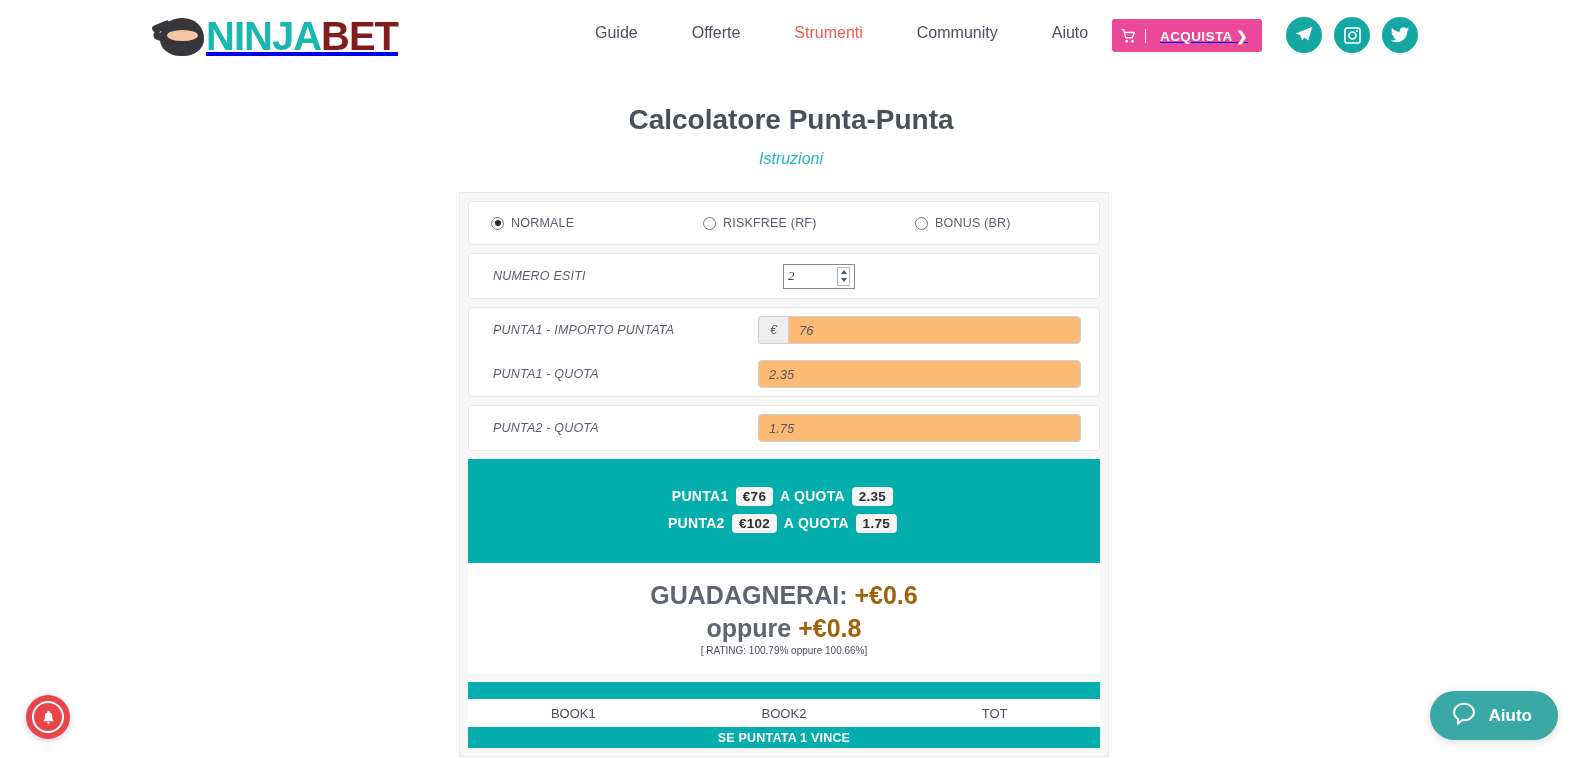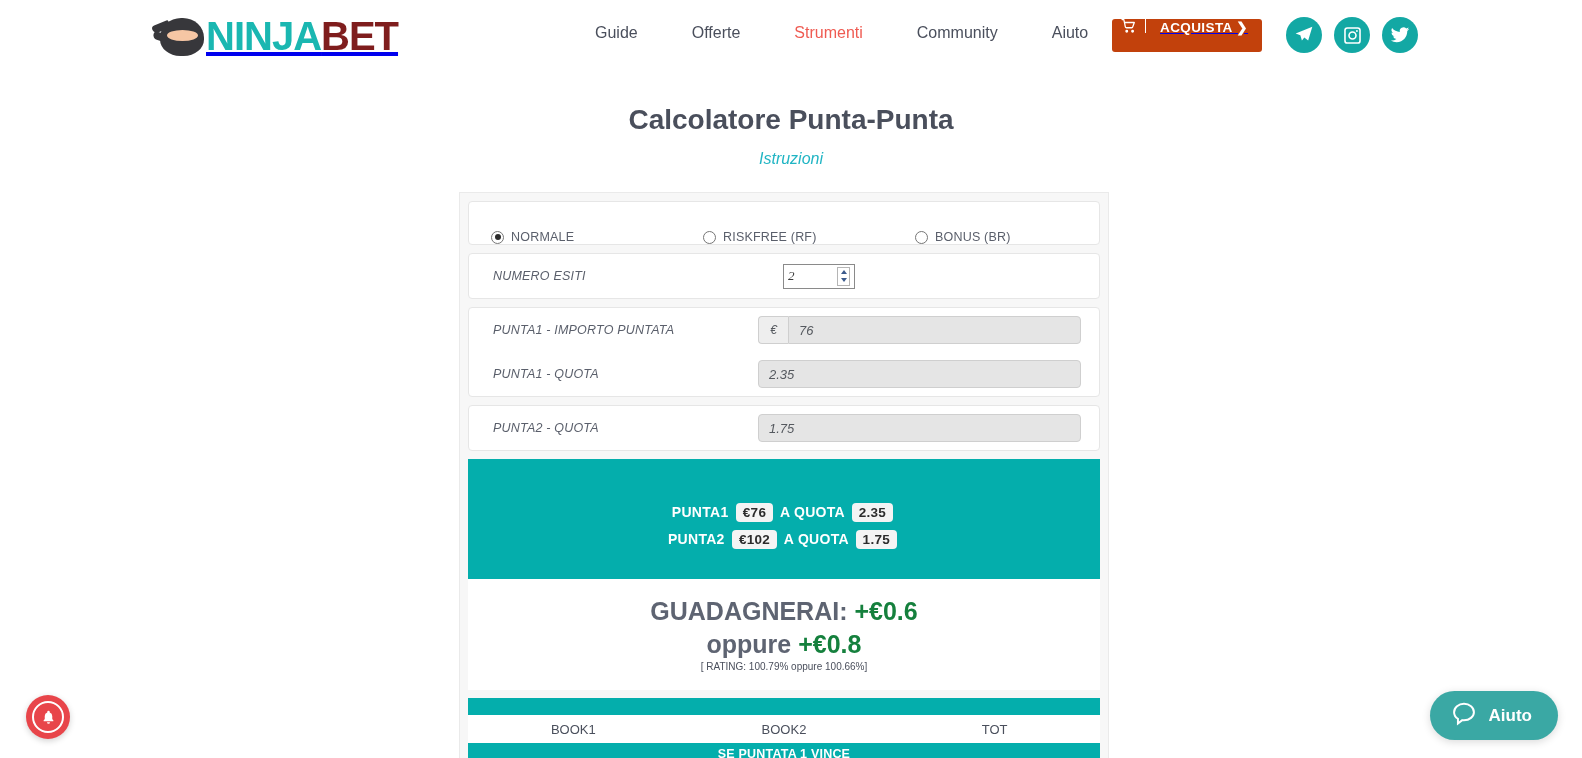--- a/index.html
+++ b/index.html
@@ -95,22 +95,22 @@
     padding: 0 18px;
     white-space: nowrap;
   }
 
   .buy-btn {
     position: absolute;
     left: 1112px;
     top: 19px;
     height: 33px;
     display: flex;
-    align-items: flex-start;
-    background: #c2410c;
+    align-items: center;
+    background: #ec4899;
     border-radius: 3px;
     overflow: hidden;
   }
   .buy-btn .cart {
     width: 34px;
     display: flex;
     align-items: center;
     justify-content: center;
     border-right: 1px solid #ffffff;
   }
@@ -171,21 +171,21 @@
     padding: 8px;
   }
   .card {
     background: #ffffff;
     border: 1px solid #e6e6e6;
     border-radius: 4px;
     margin-bottom: 8px;
   }
   .radio-row {
     display: flex;
-    align-items: flex-end;
+    align-items: center;
     height: 42px;
     padding-left: 22px;
   }
   .radio-opt {
     display: flex;
     align-items: center;
     font-size: 12.5px;
     color: #5a5f6b;
     letter-spacing: 0.2px;
     white-space: nowrap;
@@ -222,21 +222,21 @@
     color: #5a5f6b;
     letter-spacing: 0.2px;
     width: 265px;
     flex: none;
     white-space: nowrap;
   }
   .finput {
     height: 28px;
     border: 1px solid #cfcfcf;
     border-radius: 4px;
-    background: #e5e5e5;
+    background: #fdba74;
     font-size: 13px;
     color: #55595f;
     padding: 0 10px;
     display: flex;
     align-items: center;
     flex: 1;
   }
   .input-group { display: flex; flex: 1; align-items: center; }
   .addon {
     height: 28px;
@@ -285,21 +285,21 @@
     width: 0; height: 0;
     border-left: 3.5px solid transparent;
     border-right: 3.5px solid transparent;
   }
   .spin-arrows i.up { border-bottom: 4px solid #3b5a8c; }
   .spin-arrows i.dn { border-top: 4px solid #3b5a8c; }
 
   
   .result-teal {
     background: #04aeac;
-    padding: 36px 0 22px;
+    padding: 20px 0 22px;
     text-align: center;
   }
   .bet-line {
     color: #ffffff;
     font-size: 14px;
     font-weight: bold;
     letter-spacing: 0.3px;
     margin: 8px 0;
     white-space: nowrap;
   }
@@ -317,21 +317,21 @@
     background: #ffffff;
     padding: 16px 0 18px;
     text-align: center;
   }
   .gain {
     font-size: 25px;
     font-weight: bold;
     color: #5e6472;
     line-height: 1.32;
   }
-  .gain .pos { color: #15803d; }
+  .gain .pos { color: #a16207; }
   .rating {
     font-size: 10px;
     font-weight: normal;
     color: #4a4f5c;
   }
 
   
   .tbl {
     width: 100%;
     border-collapse: collapse;

